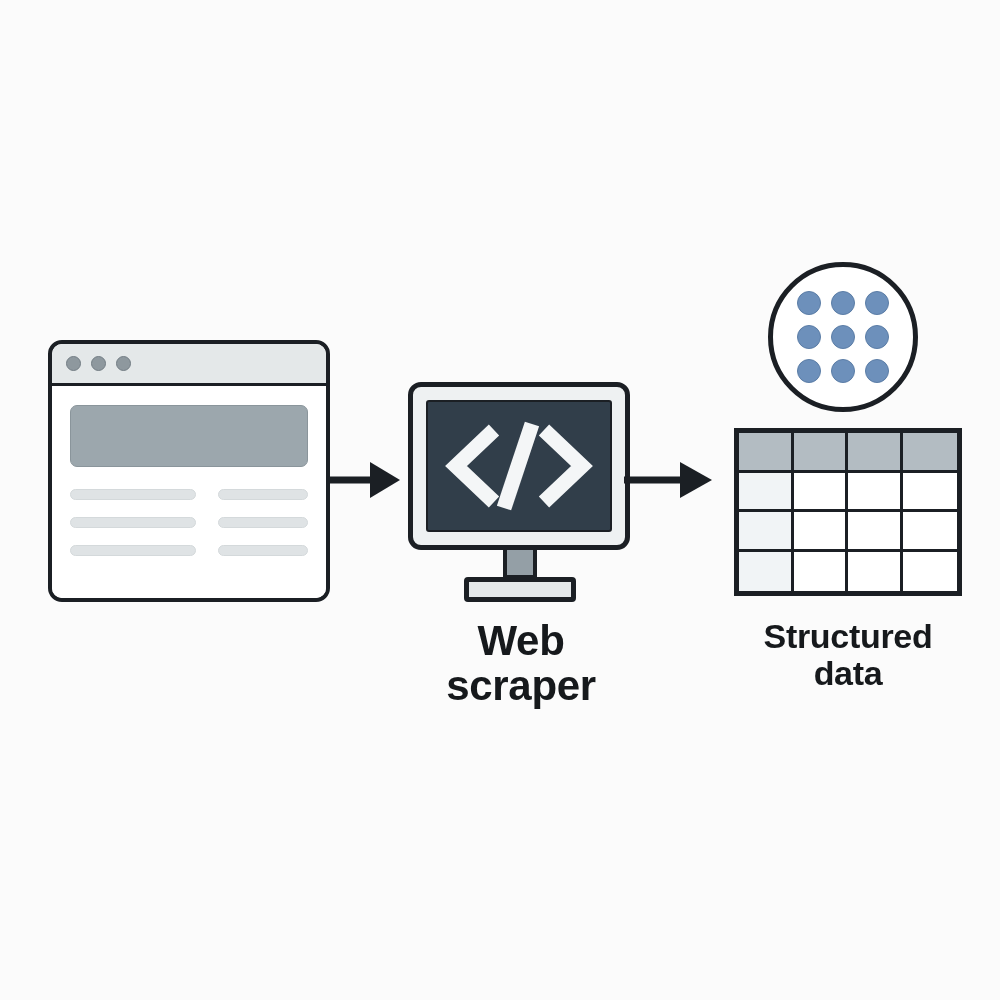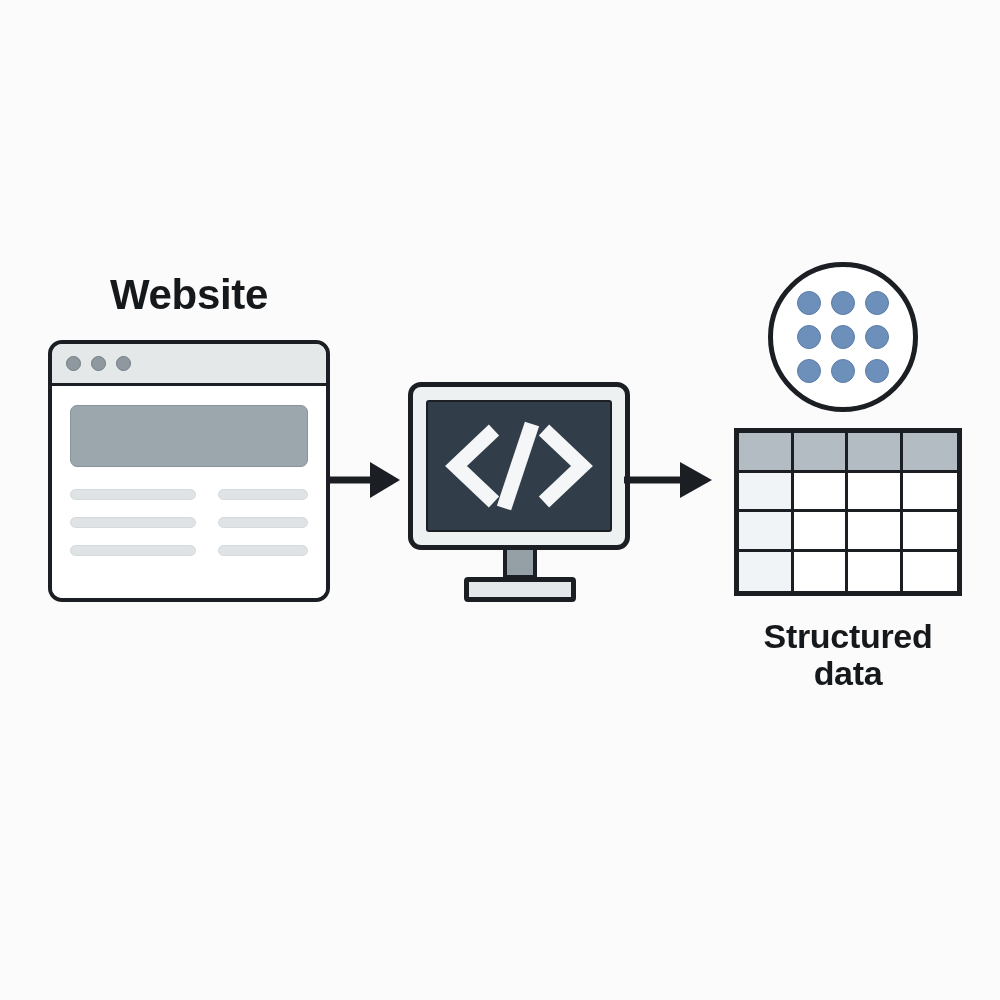--- a/index.html
+++ b/index.html
@@ -186,21 +186,20 @@
   
   #caption-website { left: 48px; top: 272px; width: 282px; font-size: 42px; }
   #caption-scraper { left: 401px; top: 618px; width: 240px; font-size: 42px; }
   #caption-data    { left: 700px; top: 618px; width: 296px; font-size: 34px; }
 </style>
 </head>
 <body>
 
 <div id="stage">
 
-  <div class="caption" id="caption-website">Website</div>
 
   <div class="node" id="website-node">
     <div class="browser">
       <div class="browser-titlebar">
         <span class="dot"></span>
         <span class="dot"></span>
         <span class="dot"></span>
       </div>
       <div class="browser-body">
         <div class="hero-banner"></div>
@@ -234,20 +233,22 @@
           <polyline points="50,16 12,52 50,88" fill="none" stroke="#f4f6f7" stroke-width="15" stroke-linejoin="miter" stroke-linecap="butt"></polyline>
           <line x1="88" y1="10" x2="60" y2="94" stroke="#f4f6f7" stroke-width="15" stroke-linecap="butt"></line>
           <polyline points="100,16 138,52 100,88" fill="none" stroke="#f4f6f7" stroke-width="15" stroke-linejoin="miter" stroke-linecap="butt"></polyline>
         </svg>
       </div>
     </div>
     <div class="monitor-neck"></div>
     <div class="monitor-base"></div>
   </div>
 
+  <div class="caption" id="caption-scraper">Web
+scraper</div>
 
   <svg class="arrow" style="left:622px; top:452px;" width="96" height="56" viewBox="0 0 96 56">
     <line x1="2" y1="28" x2="62" y2="28" stroke="#1b1f24" stroke-width="7"></line>
     <polygon points="58,10 90,28 58,46" fill="#1b1f24"></polygon>
   </svg>
 
   <div class="node" id="data-node">
     <div class="data-circle">
       <div class="dot-grid">
         <span class="data-dot"></span>

